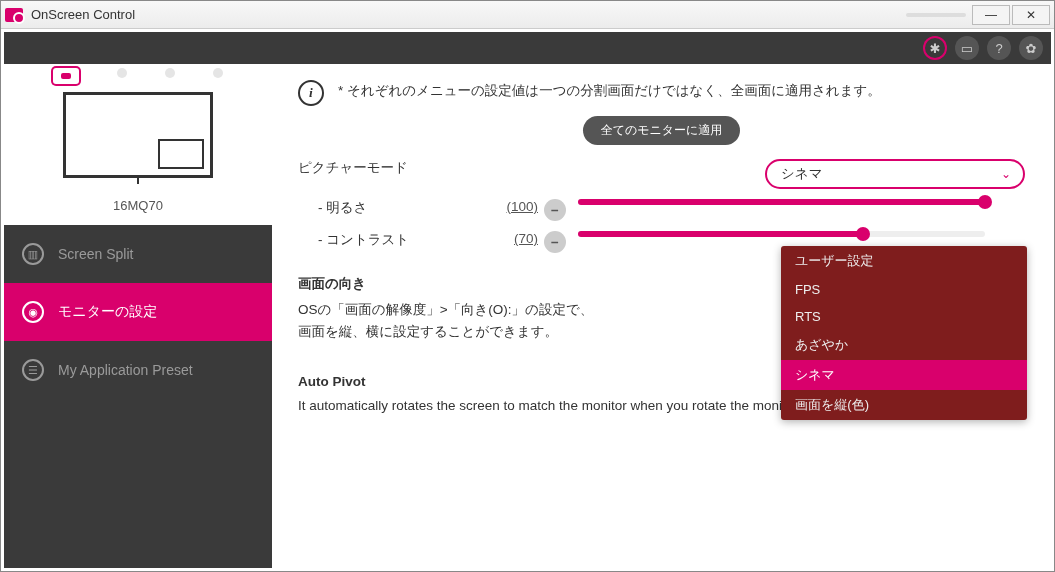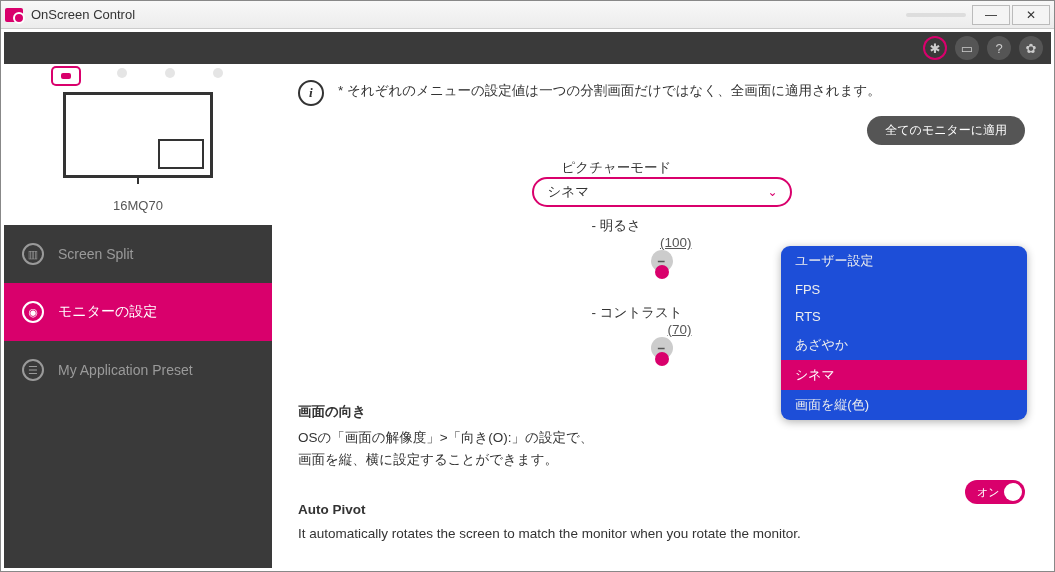--- a/index.html
+++ b/index.html
@@ -30,39 +30,39 @@
   .mon-img .stand { width:40px; height:2px; background:#333; margin:6px auto 0; }
   .mon-img .stand::before { content:''; display:block; width:2px; height:8px; background:#333; margin:-8px auto 0; }
   .mon-name { font-size:13px; color:#555; }
   .side-item { display:flex; align-items:center; gap:14px; padding:18px 18px; color:#9a9a9a; font-size:14px; cursor:pointer; }
   .side-item.active { background:#d9006c; color:#fff; }
   .side-item .side-ico { width:22px; height:22px; border:2px solid currentColor; border-radius:50%; display:flex; align-items:center; justify-content:center; font-size:11px; }
   .main { flex:1; padding:16px 26px 0 26px; position:relative; color:#333; font-size:13.5px; }
   .info-row { display:flex; gap:14px; align-items:flex-start; }
   .info-ico { width:26px; height:26px; border:2px solid #333; border-radius:50%; display:flex; align-items:center; justify-content:center; font-weight:bold; font-family:serif; font-style:italic; flex:none; }
   .info-text { line-height:1.6; }
-  .apply-row { display:flex; justify-content:flex-end; margin:10px 0 14px; }
+  .apply-row { display:flex; justify-content:center; margin:10px 0 14px; }
   .apply-btn { background:#555; color:#fff; border:none; border-radius:15px; padding:6px 18px; font-size:12px; cursor:pointer; }
-  .setting-row { display:flex; align-items:center; margin-bottom:10px;flex-direction:column; }
+  .setting-row { display:flex; align-items:flex-start; margin-bottom:10px; }
   .setting-label { width:200px; }
   .sub-label { width:180px; padding-left:20px; }
   .slider-val { width:60px; text-align:right; color:#555;text-decoration:underline; }
   .step-btn { width:22px; height:22px; border-radius:50%; background:#ccc; display:flex; align-items:center; justify-content:center; margin:0 6px; cursor:pointer; color:#555; font-weight:bold; }
   .slider { flex:1; height:6px; background:#eee; border-radius:3px; position:relative; margin:0 6px; }
   .slider .fill { position:absolute; left:0; top:0; bottom:0; background:#d9006c; border-radius:3px; }
   .slider .knob { position:absolute; top:50%; width:14px; height:14px; background:#d9006c; border-radius:50%; transform:translate(-50%,-50%); }
   .select { border:2px solid #d9006c; border-radius:18px; height:30px; padding:0 36px 0 14px; display:flex; align-items:center; color:#333; position:relative; width:260px; cursor:pointer; }
   .select .chev { position:absolute; right:12px; top:50%; transform:translateY(-50%); color:#d9006c; font-size:12px; }
   .section-head { font-weight:bold; margin:22px 0 6px; font-size:13.5px; }
   .para { line-height:1.6; margin-bottom:10px; }
   .toggle-row { display:flex; align-items:flex-start; }
   .toggle-row .txt { flex:1; padding-right:20px; }
   .toggle { width:60px; height:24px; border-radius:12px; background:#d9006c; position:relative; color:#fff; font-size:11px; display:flex; align-items:center; padding-left:12px; cursor:pointer; flex:none; }
   .toggle .ball { position:absolute; right:3px; top:3px; width:18px; height:18px; background:#fff; border-radius:50%; }
-  .dropdown { position:absolute; top:182px; right:24px; width:246px; background:#1d4ed8; border-radius:9px; overflow:hidden; box-shadow:0 2px 8px rgba(0,0,0,.3); z-index:10; }
+  .dropdown { position:absolute; top:182px; right:24px; width:246px; background:#7f1d1d; border-radius:3px; overflow:hidden; box-shadow:0 2px 8px rgba(0,0,0,.3); z-index:10; }
   .dd-item { padding:6px 14px; color:#eee; font-size:13px; cursor:pointer; }
   .dd-item.sel { background:#d9006c; color:#fff; }
 </style>
 </head>
 <body>
 
 <div class="window">
 
   <div class="titlebar">
     <div class="app-icon"></div>

